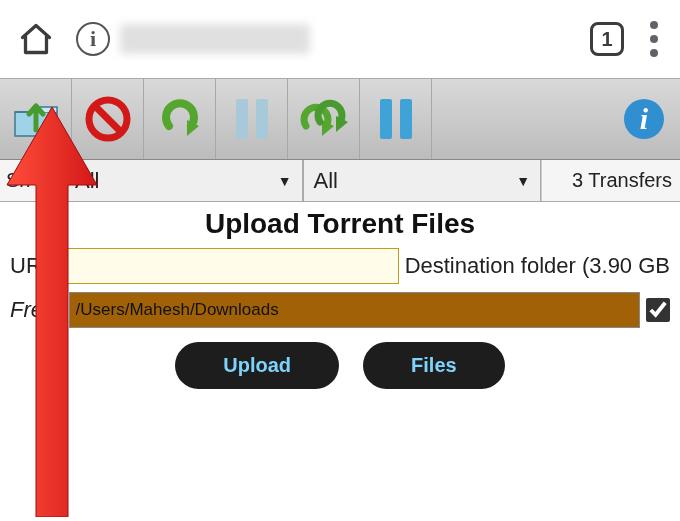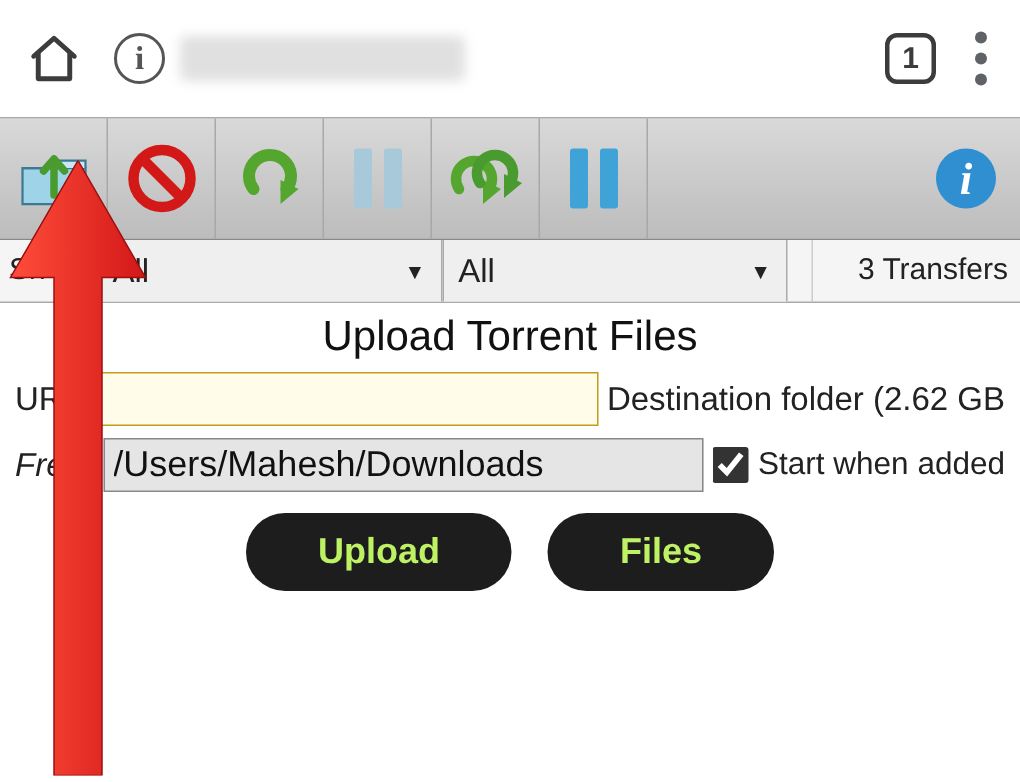--- a/index.html
+++ b/index.html
@@ -87,49 +87,48 @@
     border:1px solid #aaa;border-top:none;border-bottom:none;
     display:flex;align-items:center;justify-content:space-between;
     padding:0 10px;font-size:22px;color:#222;
   }
   .filter-select .caret{font-size:14px;color:#222;}
   .transfer-count{
     width:139px;padding:0 8px;color:#222;
     border-left:1px solid #ccc;height:100%;
     display:flex;align-items:center;justify-content:flex-end;
     white-space:nowrap;
-    margin-left:16px;
   }
 
   
   .dialog{
     padding:6px 10px 0 10px;
   }
   .dialog-title{
-    text-align:center;font-weight:normal;font-size:28px;color:#111;margin-bottom:8px;
+    text-align:center;font-weight:bold;font-size:28px;color:#111;margin-bottom:8px;
   }
   .row{display:flex;align-items:center;gap:6px;margin-bottom:8px;}
   .lbl{font-size:22px;color:#222;white-space:nowrap;}
   .lbl .ital{font-style:italic;}
   .url-input{
     flex:1;height:36px;border:1px solid #c49a1a;background:#fffde9;
     font-size:20px;padding:0 6px;
   }
   .dest-label{font-size:22px;color:#222;}
   .folder-input{
-    flex:1;height:36px;border:1px solid #888;background:#e5e5e5;
-    font-size:24px;padding:0 6px;color:#111;
+    flex:1;height:36px;border:1px solid #888;background:#a16207;
+    font-size:17px;padding:0 6px;color:#111;
   }
   .chk{
     width:24px;height:24px;accent-color:#333;
   }
   .btn-row{display:flex;justify-content:center;gap:24px;margin-top:14px;}
   .pill-btn{
-    background:#1d1d1d;color:#bef264;border:none;border-radius:28px;
-    font-size:24px;font-weight:bold;padding:12px 48px;cursor:pointer;
+    background:#1d1d1d;color:#7dd3fc;border:none;border-radius:28px;
+    font-size:20px;font-weight:bold;padding:12px 48px;cursor:pointer;
   }
 
   
   .pointer-arrow{
     position:absolute;
     left: 2px;
     top: 107px;
     pointer-events:none;
   }
 </style>
@@ -222,29 +221,28 @@
   <div class="transfer-count">3 Transfers</div>
 </div>
 
 <div class="dialog">
   <div class="dialog-title">Upload Torrent Files</div>
 
   <div class="row">
     <span class="lbl">URL</span>
     <input class="url-input" value="" style="">
     <span class="dest-label">
-      <span>Destination folder </span><span class="ital">(2.62 GB</span>
+      <span>Destination folder </span><span class="ital">(3.90 GB</span>
     </span>
   </div>
 
   <div class="row">
     <span class="lbl"><span class="ital">Fre.):</span></span>
     <input class="folder-input" value="/Users/Mahesh/Downloads" style="">
     <input type="checkbox" class="chk" checked="" style="">
-    <span class="lbl" style="font-size:21px">Start when added</span>
   </div>
 
   <div class="btn-row">
     <button class="pill-btn">Upload</button>
     <button class="pill-btn">Files</button>
   </div>
 </div>
 
 <svg class="pointer-arrow" width="100" height="410" viewBox="0 0 100 410">
   <defs>

